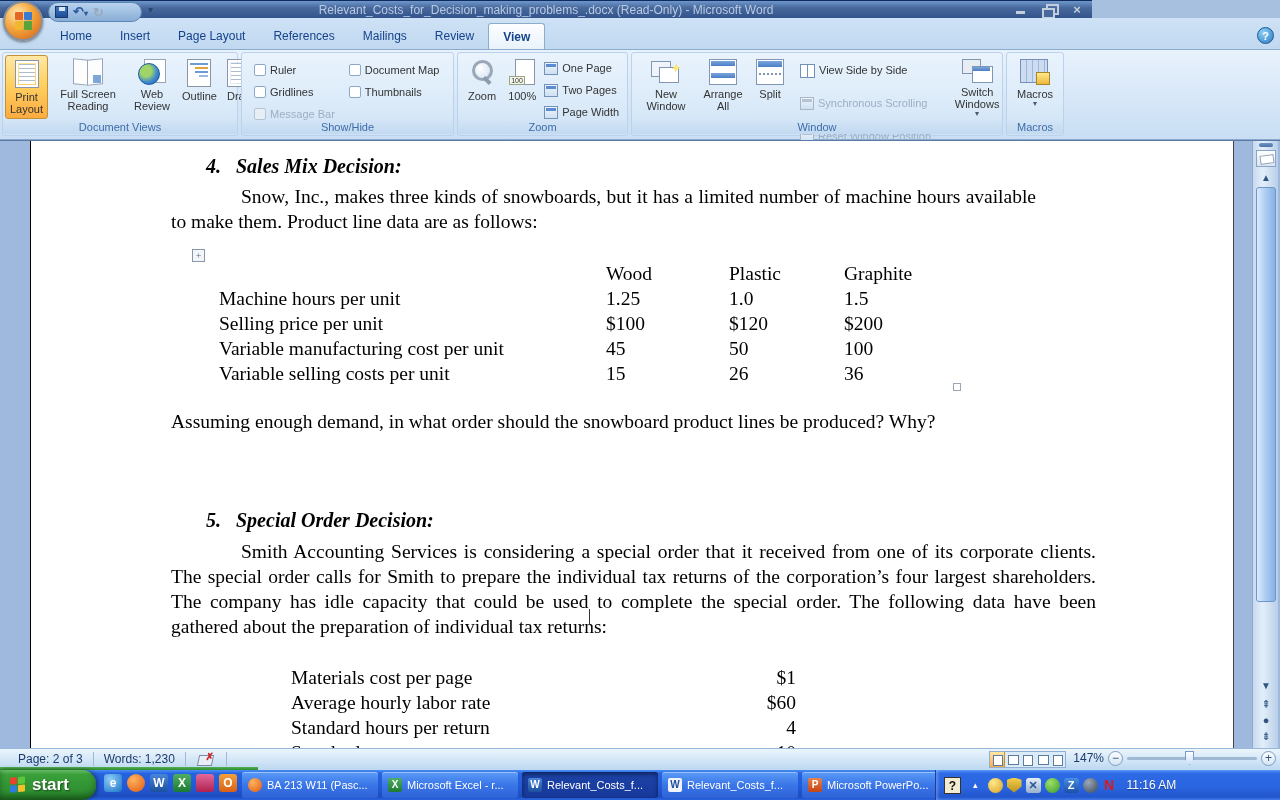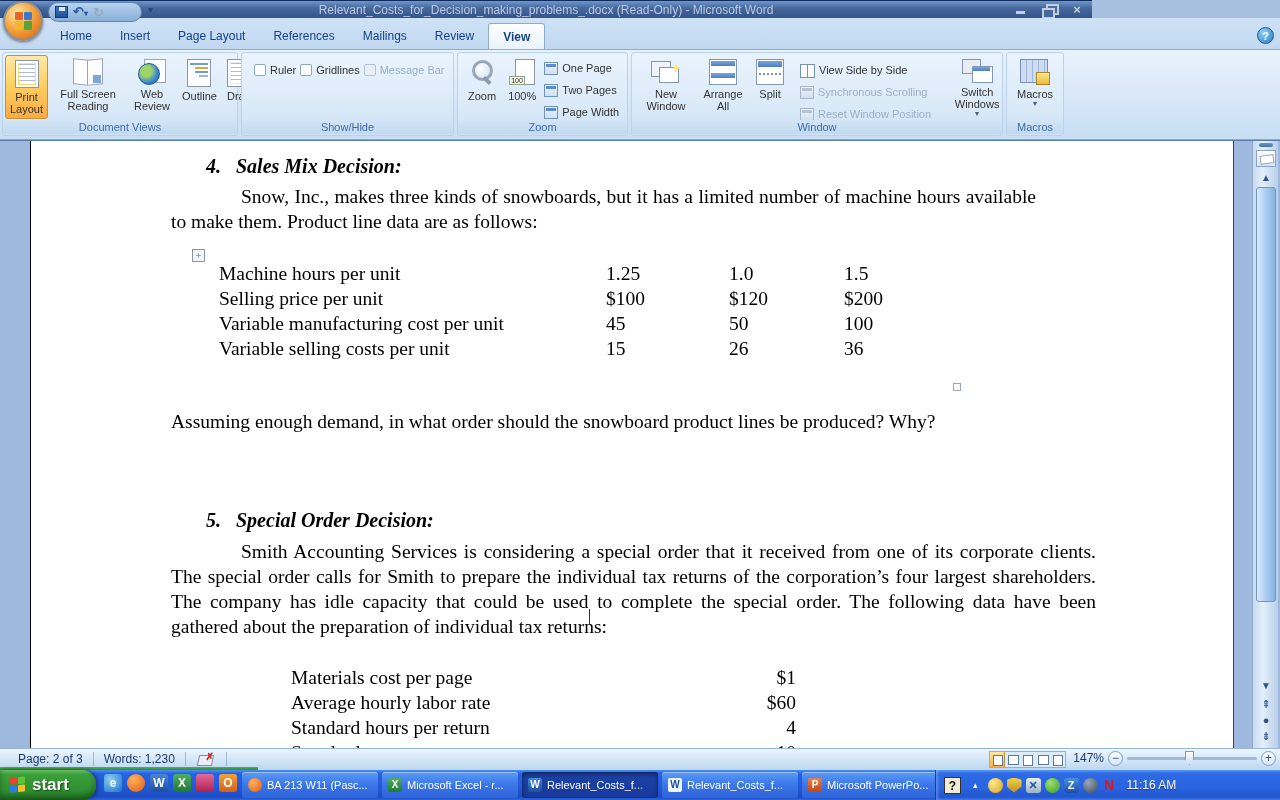--- a/index.html
+++ b/index.html
@@ -273,21 +273,21 @@
           <div class="icn-page"></div>
           <div class="lbl">Draft</div>
         </div>
       </div>
       <div class="rgroup-label">Document Views</div>
     </div>
 
     <div class="rgroup" style="left:241px; width:213px;">
       <div class="rgroup-content" style="flex-direction:column; gap:4px; padding:6px 0 0 10px;">
         <div style="display:flex; gap:14px;">
-          <div style="display:flex; flex-direction:row; gap:4px;">
+          <div style="display:flex; flex-direction:column; gap:4px;">
             <div class="smallrow">
               <div class="cb"></div>
               <span>Ruler</span>
             </div>
             <div class="smallrow">
               <div class="cb"></div>
               <span>Gridlines</span>
             </div>
             <div class="smallrow disabled">
               <div class="cb disabled"></div>
@@ -348,21 +348,21 @@
           <div class="lbl" style="width:48px">New Window</div>
         </div>
         <div class="bigbtn">
           <div class="icn-arrange"></div>
           <div class="lbl" style="width:46px">Arrange All</div>
         </div>
         <div class="bigbtn">
           <div class="icn-split"></div>
           <div class="lbl">Split</div>
         </div>
-        <div style="display:flex; flex-direction:column; gap:4px; padding:6px 0 0 10px;">
+        <div style="display:flex; flex-direction:column; gap:15px; padding:6px 0 0 10px;">
           <div class="smallrow">
             <div class="sbs-icn"></div>
             <span>View Side by Side</span>
           </div>
           <div class="smallrow disabled">
             <div class="mini-icn gray"></div>
             <span>Synchronous Scrolling</span>
           </div>
           <div class="smallrow disabled">
             <div class="mini-icn gray"></div>
@@ -398,20 +398,26 @@
 
       <div class="doc-heading" style="left:175px; top:14px;">
         <span class="h-num">4.</span>&nbsp;&nbsp;
         <span style="text-decoration:none">Sales Mix Decision:</span>
       </div>
       <div class="doc-para" style="left:140px; top:43px; width:865px;">Snow, Inc., makes three kinds of snowboards, but it has a limited number of machine hours available to make them. Product line data are as follows:</div>
 
       <div class="tbl-handle" style="left:161px; top:108px;">+</div>
 
       <div class="doc-table" style="left:188px; top:120px;">
+        <div class="trow">
+          <div class="tlabel"></div>
+          <div class="tc1">Wood</div>
+          <div class="tc2">Plastic</div>
+          <div class="tc3">Graphite</div>
+        </div>
         <div class="trow">
           <div class="tlabel">Machine hours per unit</div>
           <div class="tc1">1.25</div>
           <div class="tc2">1.0</div>
           <div class="tc3">1.5</div>
         </div>
         <div class="trow">
           <div class="tlabel">Selling price per unit</div>
           <div class="tc1">$100</div>
           <div class="tc2">$120</div>

